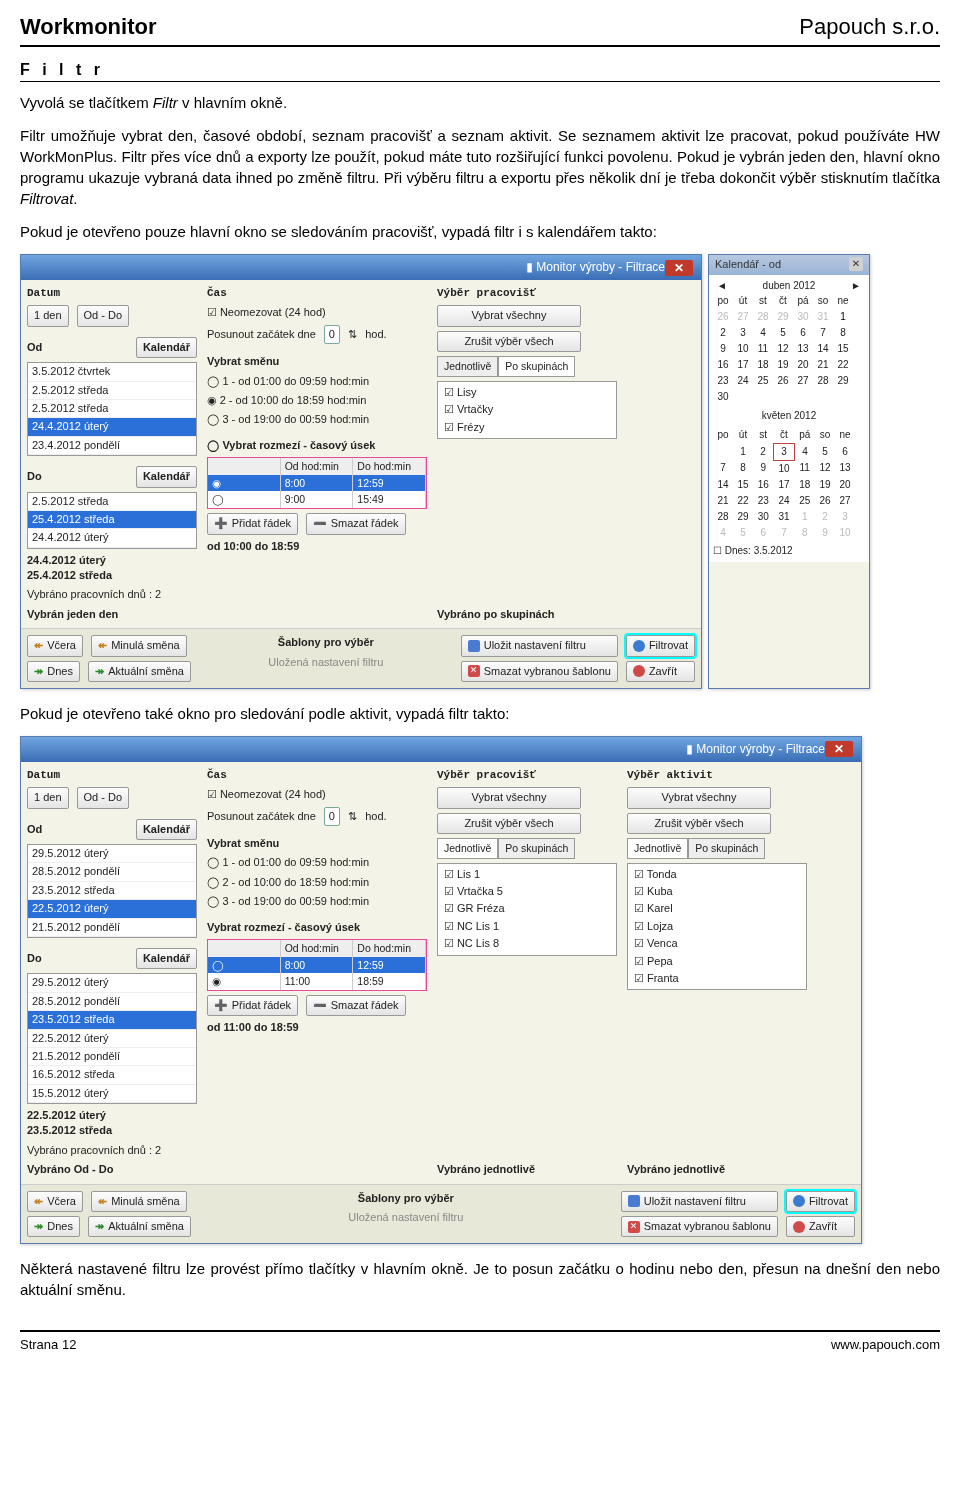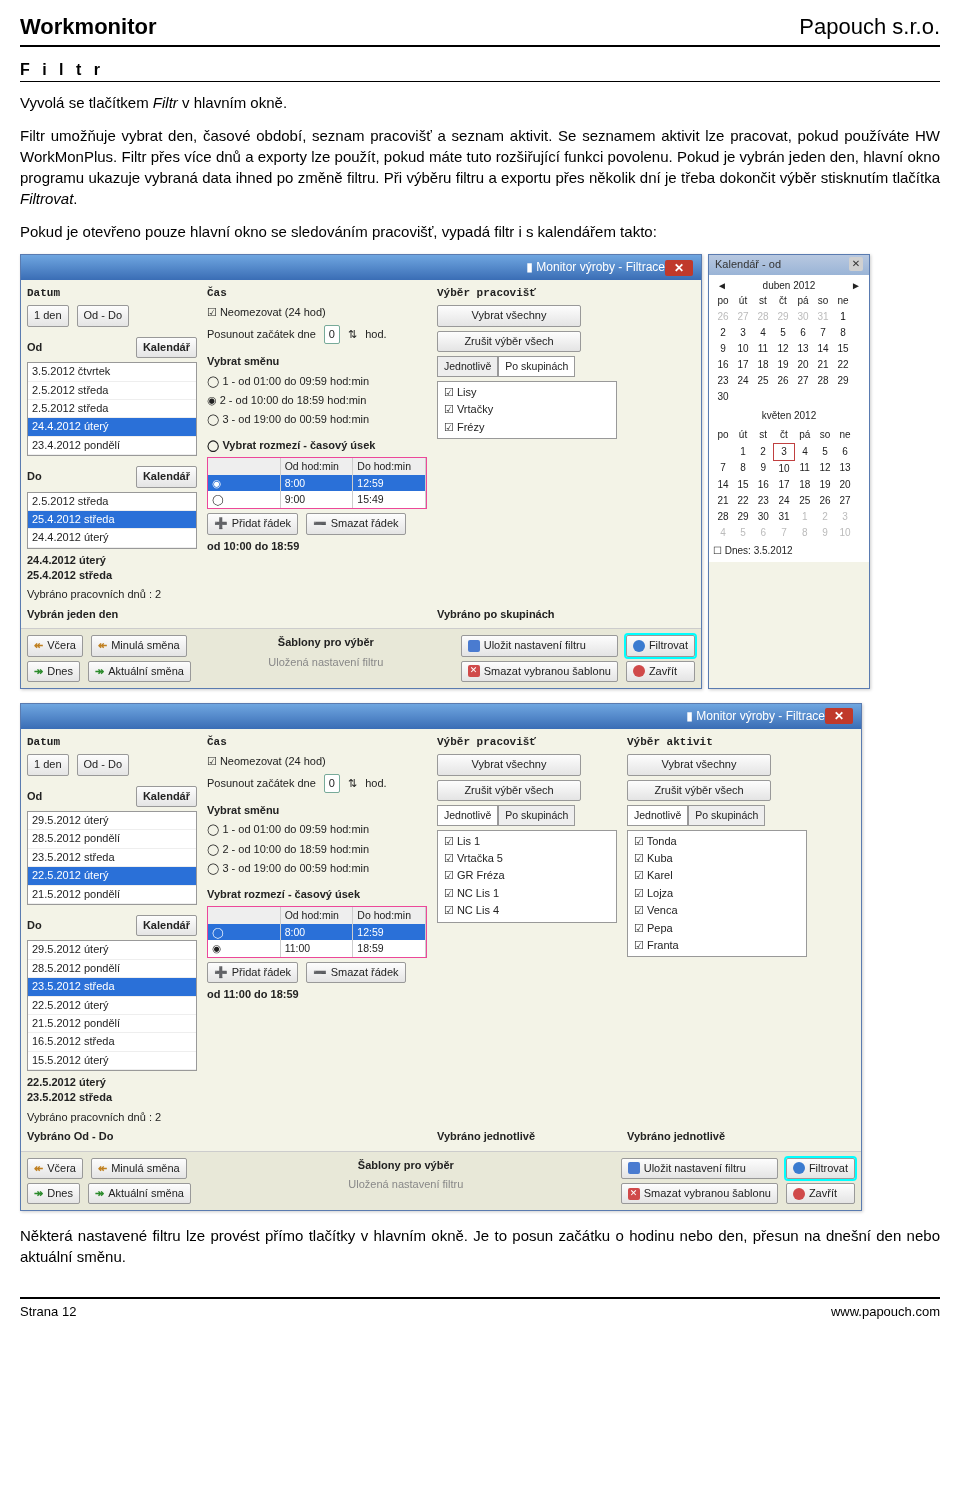--- a/index.html
+++ b/index.html
@@ -376,20 +376,21 @@
                 <td>9</td>
                 <td>10</td>
               </tr>
         </tbody>
           </table>
         <div style="margin-top:3px">☐ <span>Dnes: 3.5.2012</span></div>
       </div>
     </div>
   </div>
 
+  <p class="para">Pokud je otevřeno také okno pro sledování podle aktivit, vypadá filtr takto:</p>
 
   <div class="winwrap">
     <div class="win" style="width:840px">
       <div class="title">
           <span>▮ <span>Monitor výroby - Filtrace</span></span>
           <span class="close">✕</span>
         </div>
       <div class="body">
         <div class="cols">
           <div class="col" style="width:170px">
@@ -474,21 +475,21 @@
             <span class="btn btnw">Zrušit výběr všech</span>
             <div class="tabpair">
                 <span class="tab act">Jednotlivě</span>
                 <span class="tab">Po skupinách</span>
               </div>
             <div class="chk">
               <div class="check">Lis 1</div>
                 <div class="check">Vrtačka 5</div>
                 <div class="check">GR Fréza</div>
                 <div class="check">NC Lis 1</div>
-                <div class="check">NC Lis 4</div>
+                <div class="check">NC Lis 8</div>
             </div>
             <div class="status" style="margin-top:auto">Vybráno jednotlivě</div>
           </div>
           <div class="col" style="width:180px">
             <div class="lbl">Výběr aktivit</div>
             <span class="btn btnw">Vybrat všechny</span>
             <span class="btn btnw">Zrušit výběr všech</span>
             <div class="tabpair">
                 <span class="tab act">Jednotlivě</span>
                 <span class="tab">Po skupinách</span>

